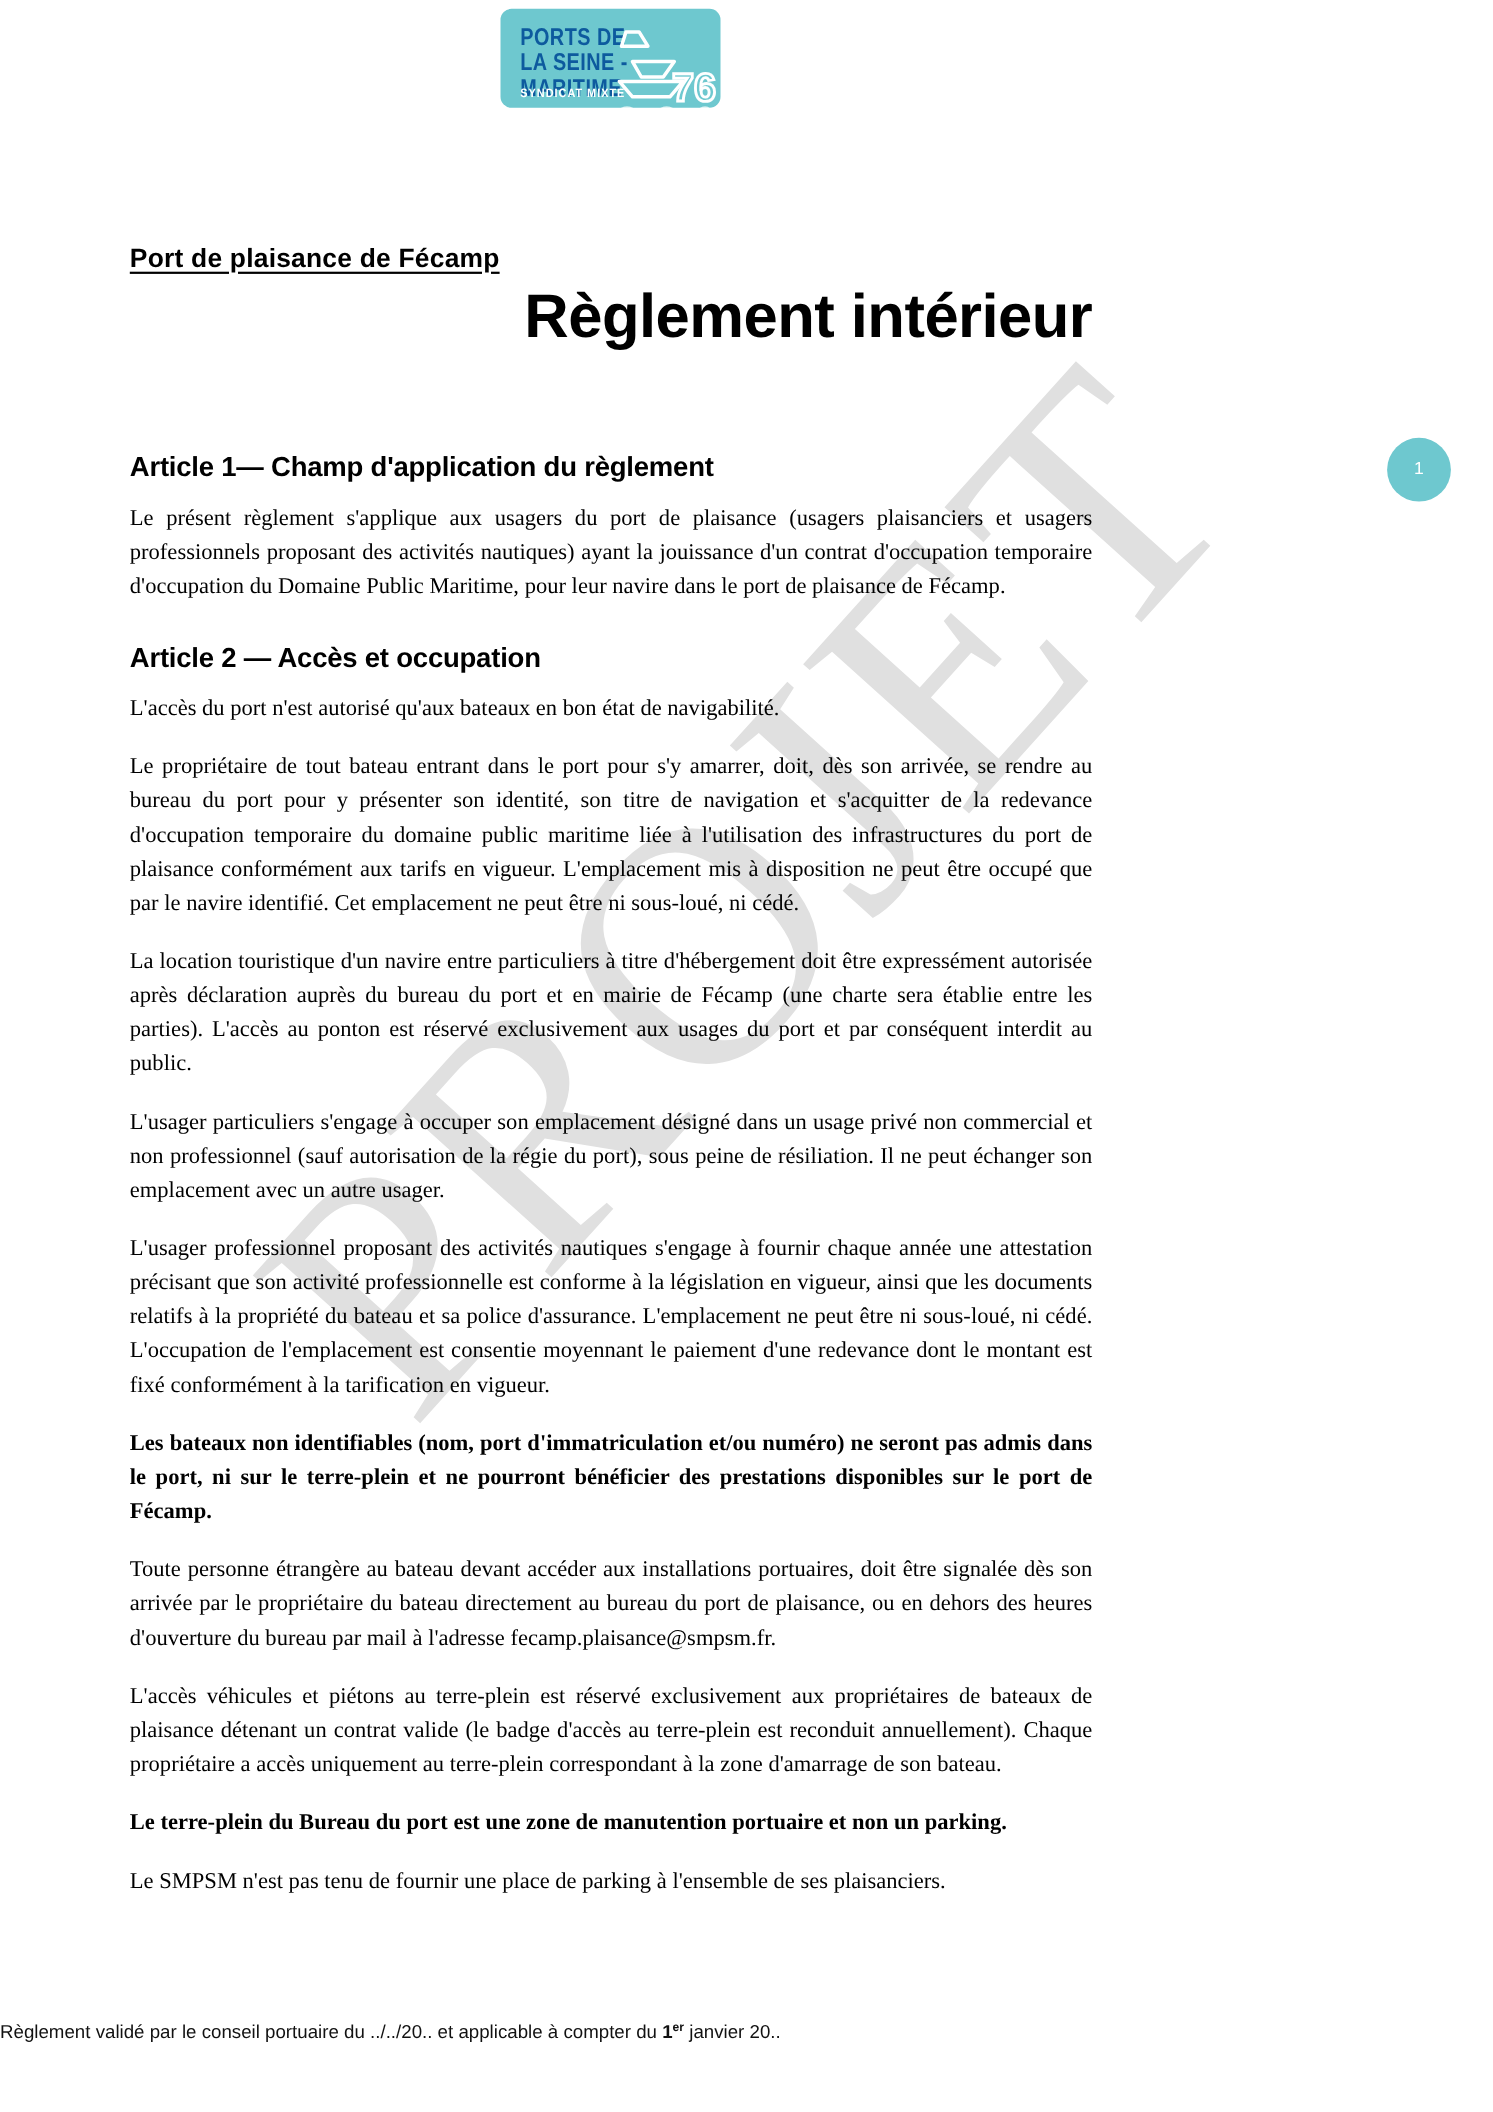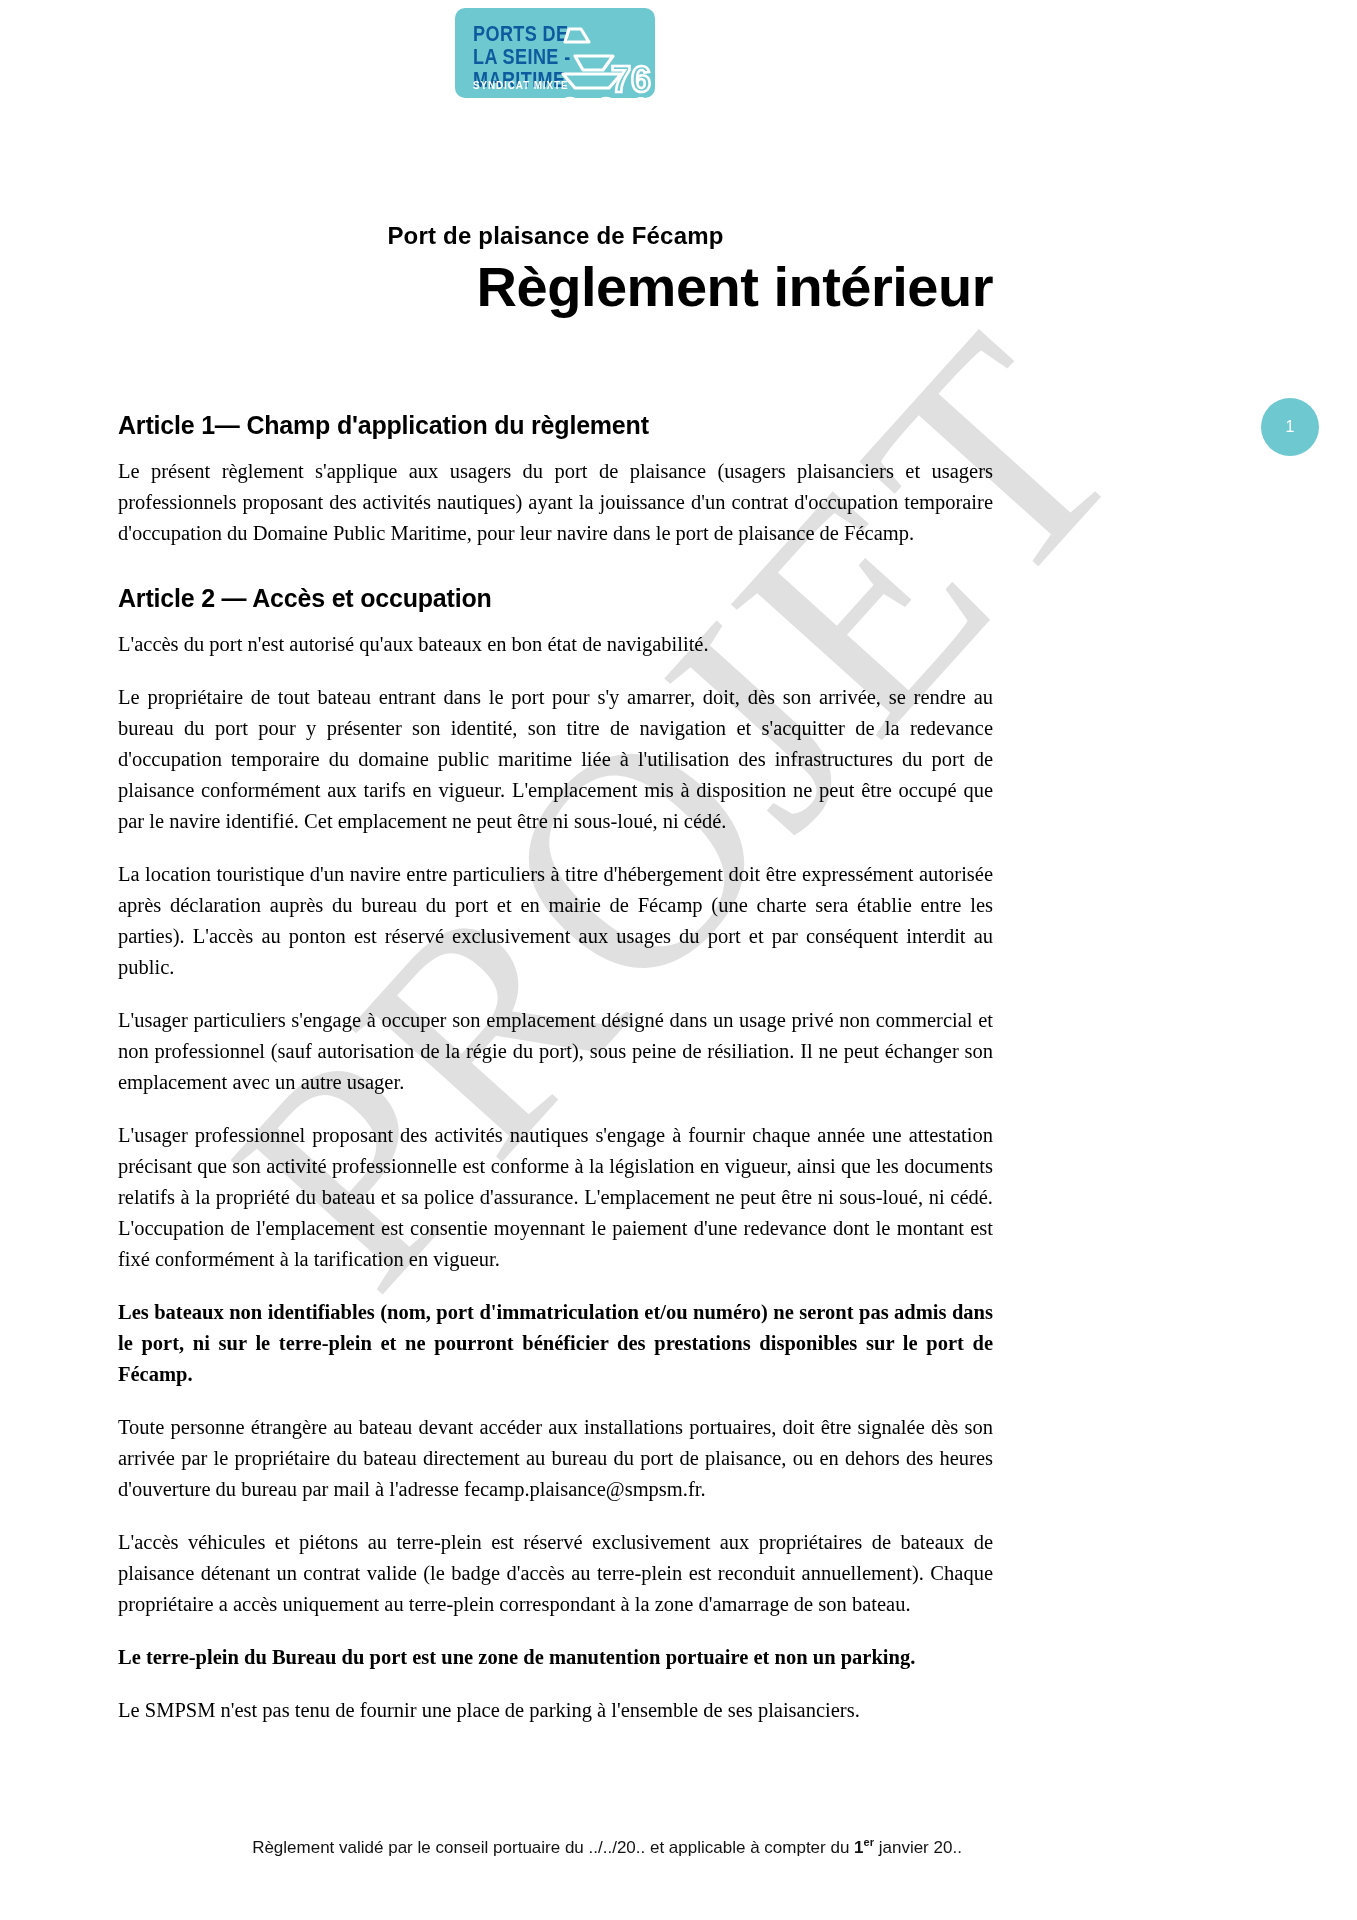--- a/index.html
+++ b/index.html
@@ -119,24 +119,24 @@
 
   
   .content {
     position: absolute;
     left: 118px;
     top: 222px;
     width: 875px;
     z-index: 2;
   }
   .doc-subtitle {
-    text-align: center;
     font-family: "Liberation Sans Narrow", "Liberation Sans", sans-serif;
     font-weight: 700;
     font-size: 24px;
+    text-decoration: underline;
     text-underline-offset: 4px;
     margin: 0 0 6px 0;
     letter-spacing: 0.2px;
   }
   .doc-title {
     text-align: right;
     font-family: "Liberation Sans Narrow", "Liberation Sans", sans-serif;
     font-weight: 700;
     font-size: 56px;
     line-height: 62px;
@@ -163,21 +163,21 @@
   }
   p.body.lead-bold > b { font-weight: 400; }
   p.body.all-bold { font-weight: 700; font-family: Liberation Serif, serif; }
 
   
   .footer {
     position: absolute;
     left: 0;
     bottom: 62px;
     width: 1214px;
-    text-align: center;
+    text-align: left;
     font-family: "Liberation Sans Narrow", "Liberation Sans", sans-serif;
     font-size: 17px;
     color: #111111;
     z-index: 2;
   }
   .footer sup { font-size: 11px; font-weight: 700; }
 </style>
 </head>
 <body>
 

